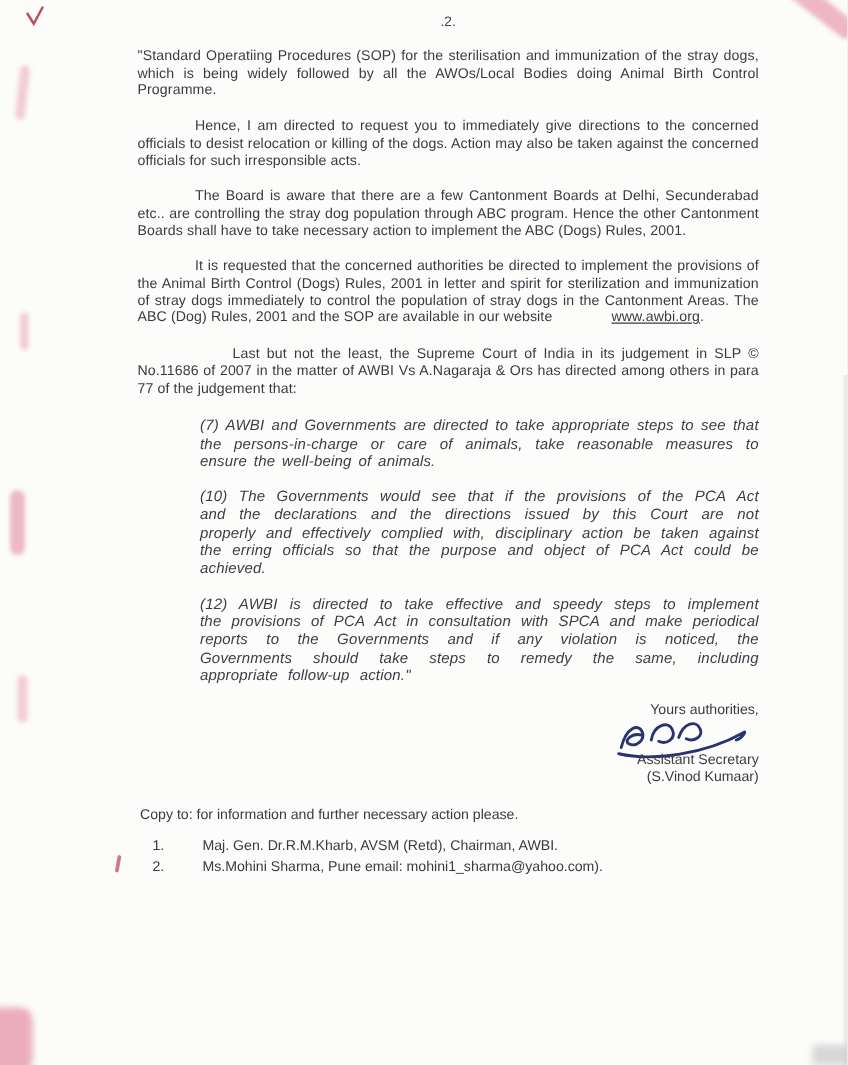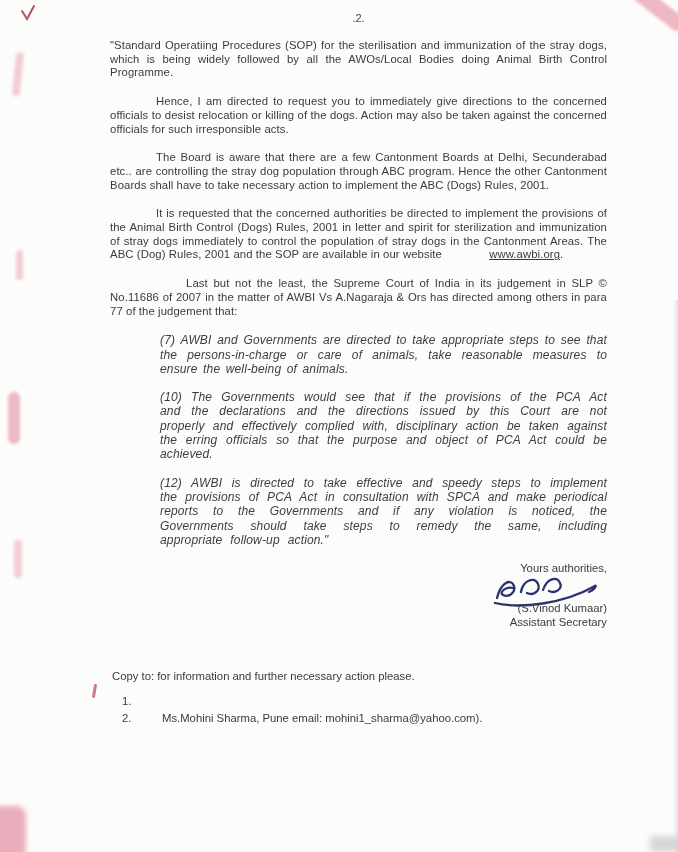--- a/index.html
+++ b/index.html
@@ -60,21 +60,21 @@
     line-height: 14.5px;
     margin-top: 10px;
     color: #3a3a43;
   }
   .signature-svg {
     display: block;
     margin: -2px 4px -7px auto;
   }
   .copy-heading {
     font-size: 11.3px;
-    margin: 40px 0 12px 2px;
+    margin: 16px 0 12px 2px;
   }
   .copy-item {
     display: flex;
     font-size: 11.3px;
     line-height: 14px;
     margin: 0 0 3px 12px;
   }
   .copy-item .num { width: 40px; flex: none; }
 
   
@@ -148,28 +148,29 @@
     <div class="sig-block">
       <div>Yours authorities,</div>
       <svg class="signature-svg" width="112" height="34" viewBox="0 0 112 34">
         <g fill="none" stroke="#2a3370" stroke-width="2.3" stroke-linecap="round">
           <path d="M6 24 C 10 8, 20 4, 23 12 C 25 18, 18 24, 12 21 C 8 19, 14 12, 22 14"></path>
           <path d="M30 18 C 32 6, 44 2, 47 10 C 50 17, 42 22, 36 19"></path>
           <path d="M52 16 C 56 4, 66 2, 69 9 C 72 15, 64 20, 58 17"></path>
           <path d="M4 29 C 30 35, 72 30, 104 12 C 106 10, 104 16, 98 18"></path>
         </g>
       </svg>
+      <div>Assistant Secretary</div>
       <div>(S.Vinod Kumaar)</div>
-      <div>Assistant Secretary</div>
     </div>
 
     <p class="copy-heading">Copy to: for information and further necessary action please.</p>
 
     <div class="copy-item">
       <span class="num">1.</span>
+      <span>Maj. Gen. Dr.R.M.Kharb, AVSM (Retd), Chairman, AWBI.</span>
     </div>
     <div class="copy-item">
       <span class="num">2.</span>
       <span>Ms.Mohini Sharma, Pune email: mohini1_sharma@yahoo.com).</span>
     </div>
 
   </div>
 </div>
 
 </body></html>

